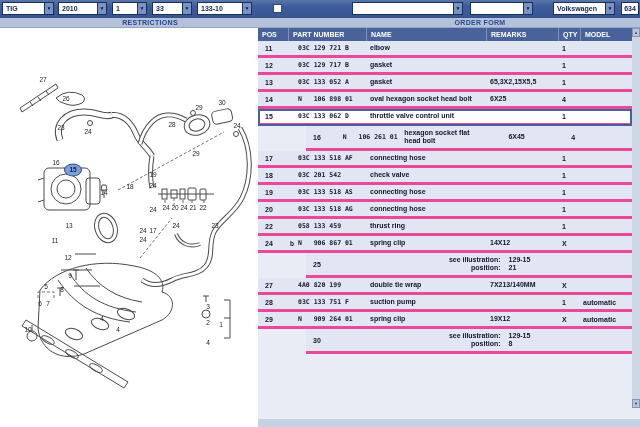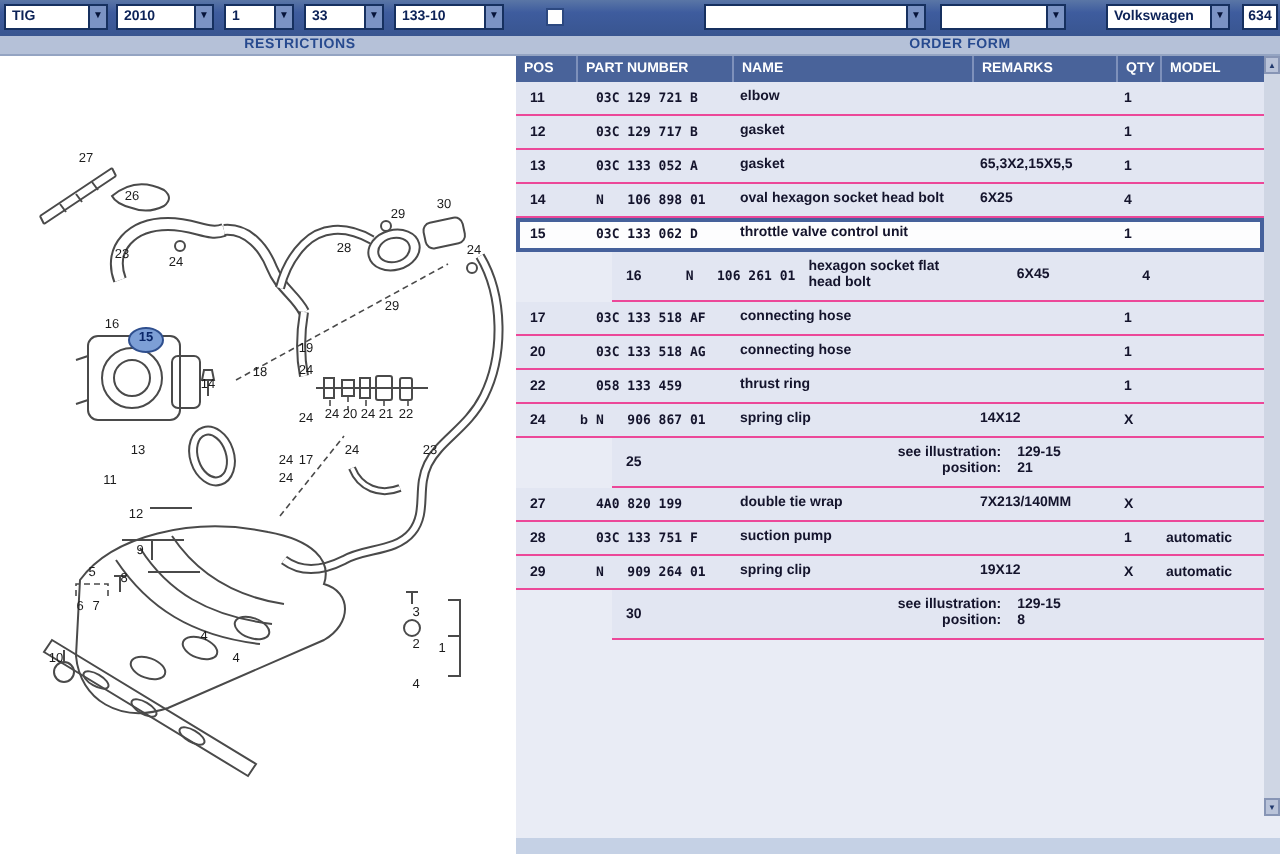--- a/index.html
+++ b/index.html
@@ -38,21 +38,21 @@
 
   
   .rpanel{position:absolute;left:258px;top:28px;width:382px;height:399px;background:#e9ecf5;}
   .thead{display:flex;height:13px;background:#49639a;width:374px;}
   .hc{font-size:7px;font-weight:bold;color:#fff;padding:3px 0 0 4px;box-sizing:border-box;
       border-left:1px solid #7e91bb;white-space:nowrap;overflow:hidden;}
   .hc:first-child{border-left:none;}
   .w-pos{width:30px;} .w-pn{width:78px;} .w-name{width:120px;}
   .w-rem{width:72px;} .w-qty{width:22px;} .w-model{width:52px;}
   .tbody{width:374px;}
-  .trow{display:flex;background:#e2e6f2;border-bottom:1px solid #ec4899;height:17px;
+  .trow{display:flex;background:#e2e6f2;border-bottom:3px solid #ec4899;height:17px;
         align-items:center;box-sizing:border-box;}
   .trow.tall{height:25px;margin-left:48px;}
   .trow.selected{background:#fdfdfe;outline:2px solid #46619b;outline-offset:-2px;
                  position:relative;z-index:2;}
   .trow div{box-sizing:border-box;font-size:7px;font-weight:bold;color:#14142c;}
   .c-pos{width:30px;padding-left:7px;}
   .c-pn{width:78px;display:flex;align-items:center;}
   .c-pn .note{width:8px;font-size:6.5px;padding-left:2px;font-weight:bold;color:#14142c;}
   .c-pn .pn{font-family:"DejaVu Sans Mono",monospace;font-size:6.5px;white-space:pre;}
   .c-name{width:120px;padding-left:4px;white-space:pre-line;line-height:8px;}
@@ -316,20 +316,42 @@
         <div class="c-pn">
           <span class="note"></span>
           <span class="pn">03C 133 518 AF</span>
         </div>
         <div class="c-name">connecting hose</div>
         <div class="c-rem"></div>
         <div class="c-qty">1</div>
         <div class="c-model"></div>
       </div>
       <div class="trow">
+        <div class="c-pos">18</div>
+        <div class="c-pn">
+          <span class="note"></span>
+          <span class="pn">03C 201 542</span>
+        </div>
+        <div class="c-name">check valve</div>
+        <div class="c-rem"></div>
+        <div class="c-qty">1</div>
+        <div class="c-model"></div>
+      </div>
+      <div class="trow">
+        <div class="c-pos">19</div>
+        <div class="c-pn">
+          <span class="note"></span>
+          <span class="pn">03C 133 518 AS</span>
+        </div>
+        <div class="c-name">connecting hose</div>
+        <div class="c-rem"></div>
+        <div class="c-qty">1</div>
+        <div class="c-model"></div>
+      </div>
+      <div class="trow">
         <div class="c-pos">20</div>
         <div class="c-pn">
           <span class="note"></span>
           <span class="pn">03C 133 518 AG</span>
         </div>
         <div class="c-name">connecting hose</div>
         <div class="c-rem"></div>
         <div class="c-qty">1</div>
         <div class="c-model"></div>
       </div>

